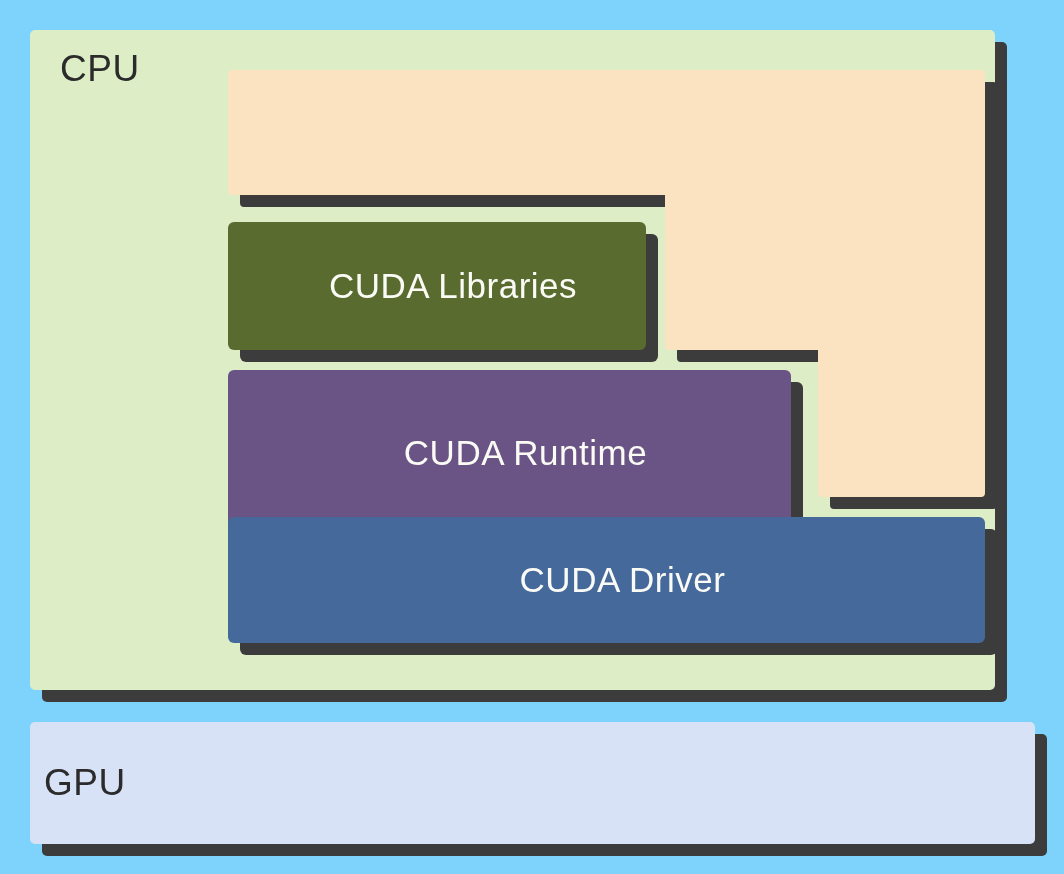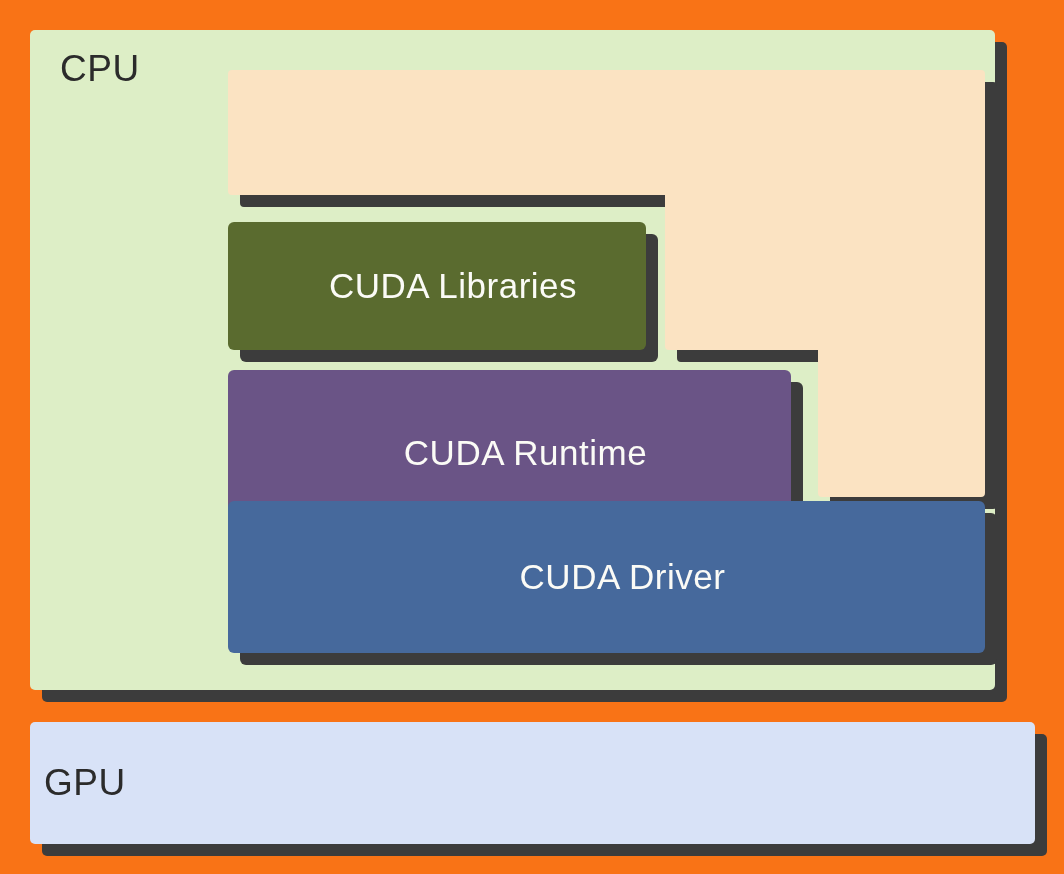--- a/index.html
+++ b/index.html
@@ -5,21 +5,21 @@
   html, body {
     margin: 0;
     padding: 0;
     background: #ffffff;
     font-family: "Liberation Sans", "DejaVu Sans", sans-serif;
   }
   .canvas {
     position: relative;
     width: 1064px;
     height: 874px;
-    background: #f97316;
+    background: #7dd3fc;
     overflow: hidden;
   }
   .box {
     position: absolute;
     box-sizing: border-box;
   }
   .shadowed {
     box-shadow: 12px 12px 0 0 #3c3c3c;
   }
   .cpu-box {
@@ -90,22 +90,22 @@
     left: 228px; top: 222px;
     width: 418px; height: 128px;
     background: #5a6b2f;
   }
   .runtime-box {
     left: 228px; top: 370px;
     width: 563px; height: 165px;
     background: #6a5486;
   }
   .driver-box {
-    left: 228px; top: 501px;
-    width: 757px; height: 152px;
+    left: 228px; top: 517px;
+    width: 757px; height: 126px;
     background: #46699c;
   }
 </style>
 </head>
 <body>
 
 <div class="canvas">
 
   <div class="box shadowed cpu-box"></div>
   <span class="outer-label cpu-label">CPU</span>

